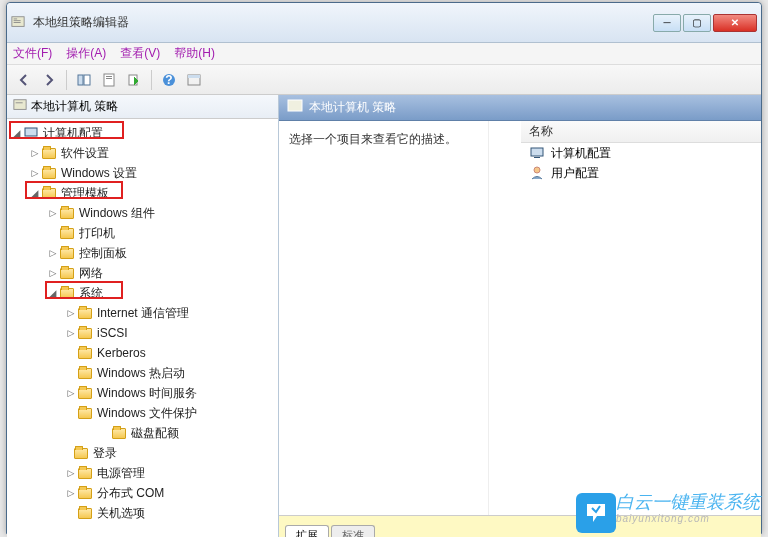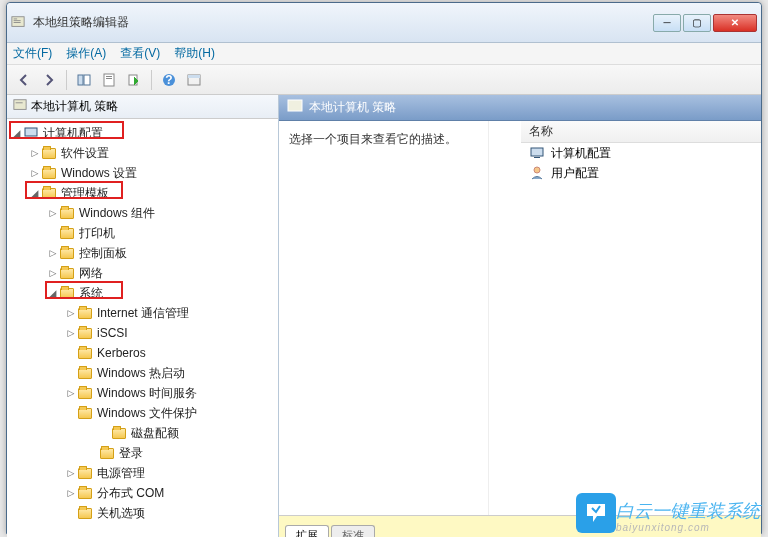--- a/index.html
+++ b/index.html
@@ -10,21 +10,21 @@
 .titlebar { height: 40px; background: linear-gradient(#f0f5fb, #d8e4f2); border-bottom: 1px solid #b0c0d0; display: flex; align-items: center; padding: 0 4px; border-radius: 4px 4px 0 0; }
 .titlebar .icon { width: 16px; height: 16px; margin-right: 6px; }
 .titlebar .title { flex: 1; color: #333; }
 .winbtns { display: flex; gap: 2px; }
 .winbtn { width: 28px; height: 18px; border: 1px solid #8aa; border-radius: 2px; display: flex; align-items: center; justify-content: center; font-size: 10px; }
 .winbtn.min { background: linear-gradient(#e8f2fb, #c8dff5); }
 .winbtn.max { background: linear-gradient(#e8f2fb, #c8dff5); }
 .winbtn.close { background: linear-gradient(#f28b82, #d93025); border-color: #a33; color: #fff; width: 44px; font-weight: bold; }
 
 .menubar { height: 22px; background: #f5f5f5; border-bottom: 1px solid #ddd; display: flex; align-items: center; padding: 0 6px; gap: 14px; }
-.menubar span { color: #0369a1; cursor: default; }
+.menubar span { color: #a21caf; cursor: default; }
 
 .toolbar { height: 30px; background: linear-gradient(#f8f8f8, #ececec); border-bottom: 1px solid #ccc; display: flex; align-items: center; padding: 0 6px; gap: 3px; }
 .tbbtn { width: 22px; height: 22px; border: 1px solid transparent; border-radius: 2px; display: flex; align-items: center; justify-content: center; color: #555; }
 .tbsep { width: 1px; height: 20px; background: #ccc; margin: 0 3px; }
 
 .body { display: flex; height: calc(100% - 80px); }
 
 .leftpane { width: 272px; border-right: 1px solid #b8c8d8; background: #fff; display: flex; flex-direction: column; }
 .leftheader { height: 24px; background: linear-gradient(#f5f8fc, #e8eef5); border-bottom: 1px solid #ccc; display: flex; align-items: center; padding: 0 6px; gap: 4px; }
 .tree { flex: 1; overflow: auto; padding: 4px 0; }
@@ -41,21 +41,21 @@
 .rbody { flex: 1; display: flex; background: #fff; }
 .rleft { width: 210px; padding: 10px; border-right: 1px solid #eee; color: #333; }
 .rright { flex: 1; margin-left: 32px; }
 .colhead { height: 22px; border-bottom: 1px solid #ddd; display: flex; align-items: center; padding: 0 8px; background: linear-gradient(#fafafa,#f0f0f0); color: #333; }
 .listrow { display: flex; align-items: center; height: 20px; padding: 0 8px; gap: 6px; }
 .listicon { width: 16px; height: 16px; display: inline-flex; align-items: center; justify-content: center; }
 .tabs { height: 30px; border-top: 1px solid #ccc; display: flex; align-items: flex-end; padding-left: 6px; background: #fef9c3; }
 .tab { padding: 2px 10px; border: 1px solid #aaa; border-bottom: none; background: #fff; margin-right: 2px; border-radius: 3px 3px 0 0; font-size: 11px; }
 .tab.inactive { background: #eee; color: #666; }
 
-.watermark { position: absolute; right: 8px; bottom: 4px; display: flex; align-items: flex-end; color: #2aa0e8; font-style: italic; }
+.watermark { position: absolute; right: 8px; bottom: 4px; display: flex; align-items: flex-start; color: #2aa0e8; font-style: italic; }
 .watermark .wbox { width: 40px; height: 40px; background: #2aa0e8; border-radius: 6px; display: flex; align-items: center; justify-content: center; }
 .watermark .wtxt { display: flex; flex-direction: column; line-height: 1.1; }
 .watermark .wtxt .cn { font-size: 18px; color: #4ab4f0; font-style: italic; }
 .watermark .wtxt .en { font-size: 10px; color: #b8b8b8; letter-spacing: 1px; }
 
 .gp-icon { width: 14px; height: 14px; }
 .comp-icon svg, .user-icon svg { width: 16px; height: 16px; }
 </style>
 </head>
 <body>
@@ -251,21 +251,21 @@
             </span>
           <span class="label">Windows 文件保护</span>
         </div>
         <div class="treeitem" style="padding-left:92px;">
           <span class="expander"></span>
           <span class="ticon">
               <span class="folder-icon"></span>
             </span>
           <span class="label">磁盘配额</span>
         </div>
-        <div class="treeitem" style="padding-left:80px;">
+        <div class="treeitem" style="padding-left:54px;">
           <span class="expander"></span>
           <span class="ticon">
               <span class="folder-icon"></span>
             </span>
           <span class="label">登录</span>
         </div>
         <div class="treeitem" style="padding-left:58px;">
           <span class="expander">▷</span>
           <span class="ticon">
               <span class="folder-icon"></span>

